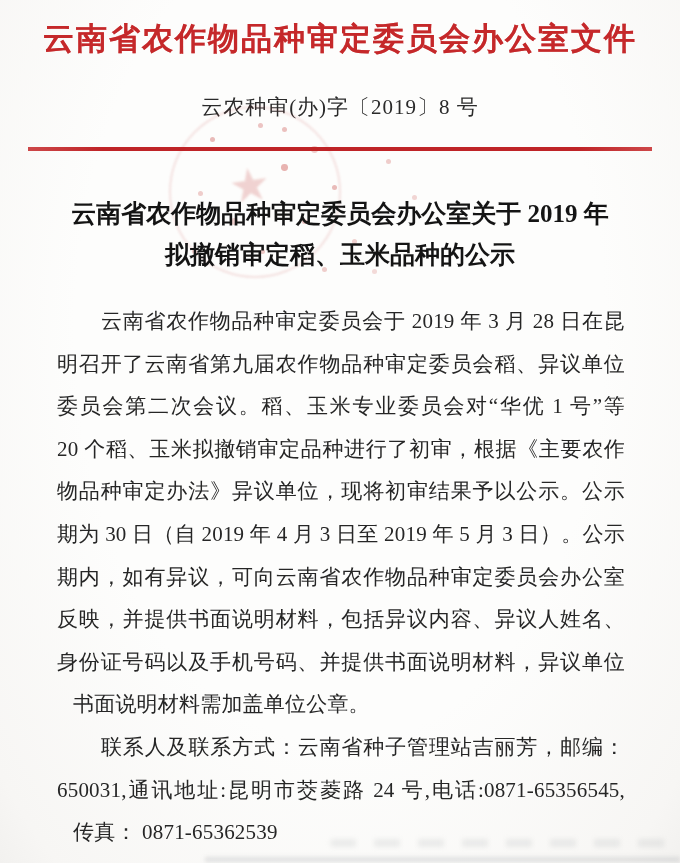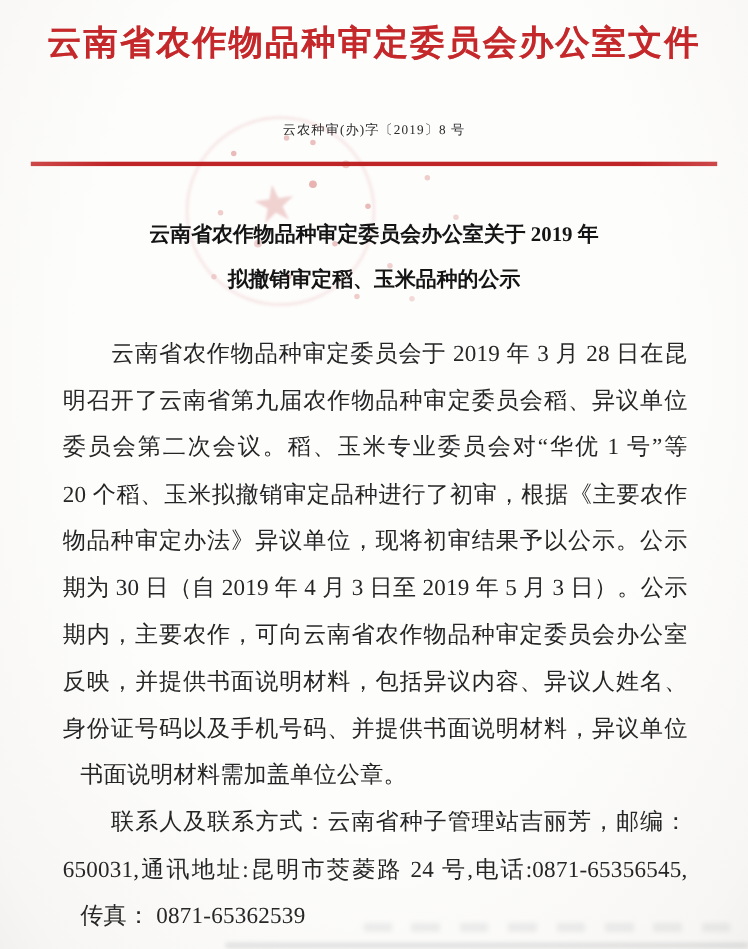--- a/index.html
+++ b/index.html
@@ -20,23 +20,23 @@
   
   .org-title {
     position: absolute; top: 18px; left: 0; right: 0;
     text-align: center;
     font-size: 31px; font-weight: bold;
     letter-spacing: 2px;
     color: var(--accent, #c5282a);
     text-shadow: 0 0 0.6px rgba(197,40,42,.6);
   }
   .doc-number {
-    position: absolute; top: 110px; left: 0; right: 0;
+    position: absolute; top: 93px; left: 0; right: 0;
     text-align: center;
-    font-size: 12px; color: #2a2a2a;
+    font-size: 21px; color: #2a2a2a;
     letter-spacing: 1px;
   }
   .red-divider {
     position: absolute; top: 147px; left: 28px; width: 624px; height: 3.5px;
     background: linear-gradient(to right, rgba(197,40,42,.85), #bf2427 12%, #bf2427 88%, rgba(197,40,42,.85));
   }
 
   
   .seal { position: absolute; top: 100px; left: 163px; width: 184px; height: 184px; pointer-events: none; }
   .seal-ring {
@@ -73,21 +73,21 @@
       30px 150px 0 1px rgba(190,35,30,.18),
       160px 168px 0 1px rgba(190,35,30,.22),
       210px 170px 0 1px rgba(190,35,30,.16),
       120px 28px 0 1px rgba(190,35,30,.28);
   }
 
   
   .doc-title {
     position: absolute; top: 193px; left: 36px; right: 36px;
     text-align: center;
-    font-size: 19px; font-weight: bold;
+    font-size: 25px; font-weight: bold;
     line-height: 41px;
     color: #141414;
   }
 
   
   .body-text {
     position: absolute; top: 300px; left: 57px; width: 568px;
     font-size: 21px; color: #262626;
   }
   .body-line {
@@ -136,21 +136,21 @@
     <div>拟撤销审定稻、玉米品种的公示</div>
   </div>
 
   <div class="body-text">
       <span class="body-line indent">云南省农作物品种审定委员会于 2019 年 3 月 28 日在昆</span>
       <span class="body-line">明召开了云南省第九届农作物品种审定委员会稻、异议单位</span>
       <span class="body-line">委员会第二次会议。稻、玉米专业委员会对“华优 1 号”等</span>
       <span class="body-line">20 个稻、玉米拟撤销审定品种进行了初审，根据《主要农作</span>
       <span class="body-line">物品种审定办法》异议单位，现将初审结果予以公示。公示</span>
       <span class="body-line">期为 30 日（自 2019 年 4 月 3 日至 2019 年 5 月 3 日）。公示</span>
-      <span class="body-line">期内，主要农作，可向云南省农作物品种审定委员会办公室</span>
+      <span class="body-line">期内，如有异议，可向云南省农作物品种审定委员会办公室</span>
       <span class="body-line">反映，并提供书面说明材料，包括异议内容、异议人姓名、</span>
       <span class="body-line">身份证号码以及手机号码、并提供书面说明材料，异议单位</span>
       <span class="body-line para-end">书面说明材料需加盖单位公章。</span>
       <span class="body-line indent">联系人及联系方式：云南省种子管理站吉丽芳，邮编：</span>
       <span class="body-line">650031,通讯地址:昆明市茭菱路 24 号,电话:0871-65356545,</span>
       <span class="body-line para-end">传真： 0871-65362539</span>
     </div>
 
   <div class="smudge-blobs"></div>
   <div class="smudge-band"></div>

